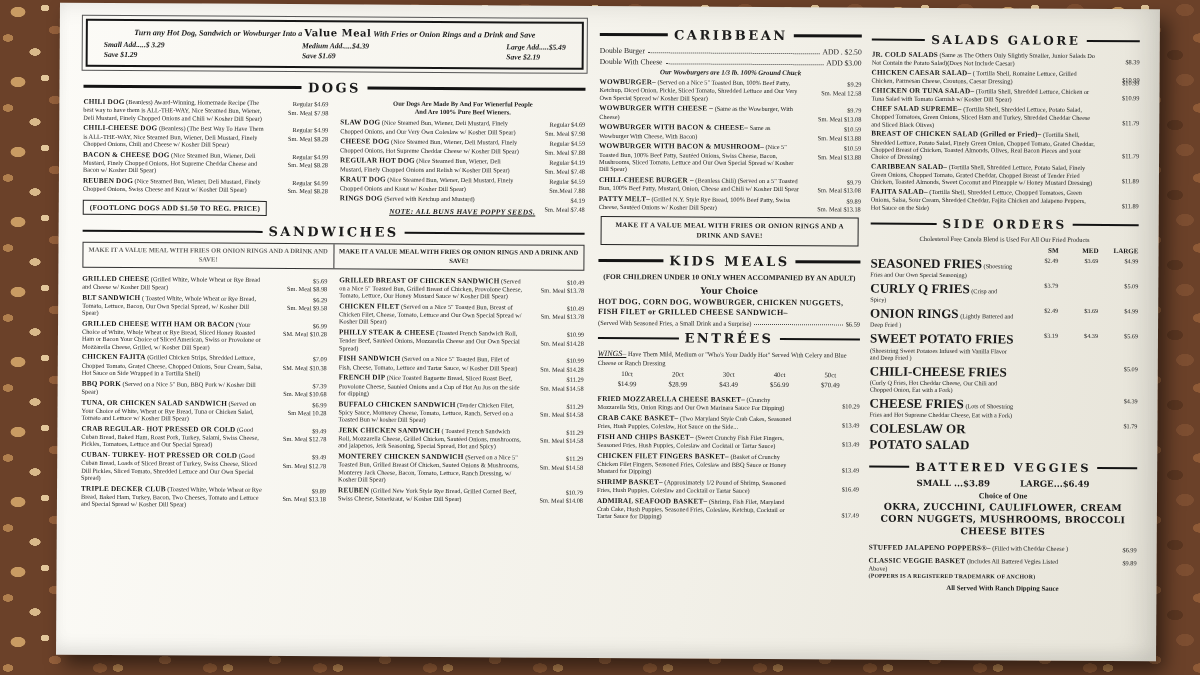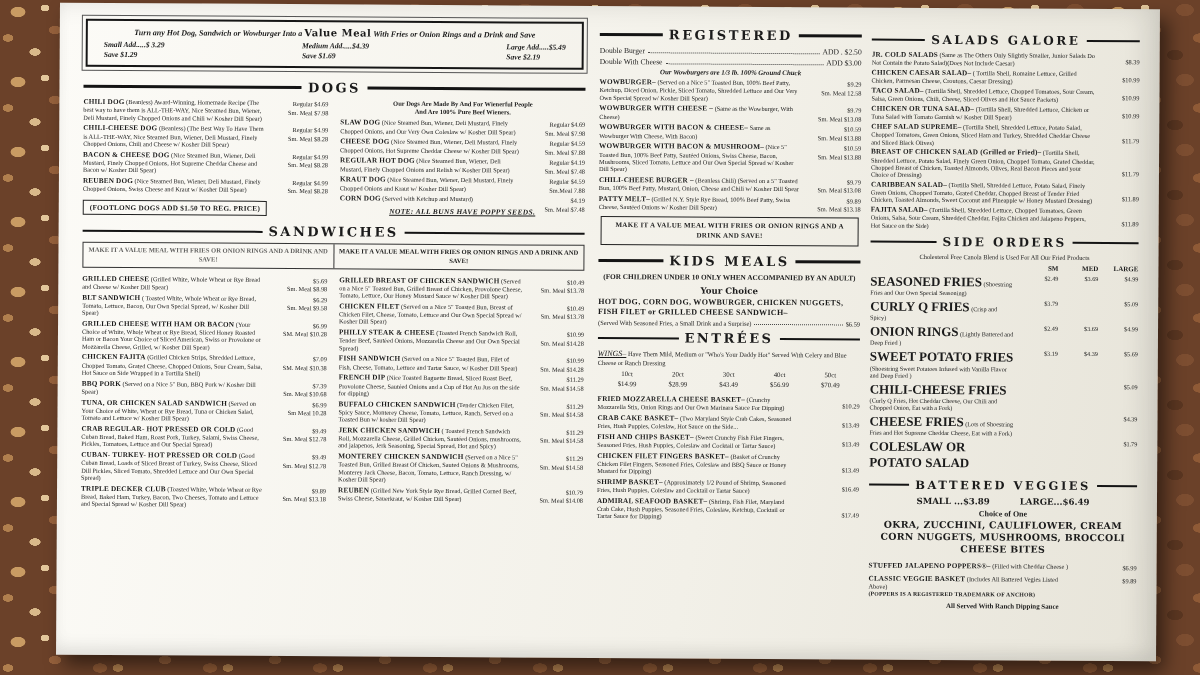--- a/index.html
+++ b/index.html
@@ -176,21 +176,21 @@
 
             <div class="mi">
               <div class="mi-price">Regular $4.59
 Sm.Meal 7.88</div>
               <div class="mi-text"><span class="mi-name">KRAUT DOG</span> <span class="mi-desc">(Nice Steamed Bun, Wiener, Deli Mustard, Finely Chopped Onions and Kraut  w/ Kosher Dill Spear)</span></div>
             </div>
 
             <div class="mi">
               <div class="mi-price">$4.19
 Sm. Meal $7.48</div>
-              <div class="mi-text"><span class="mi-name">CORN DOG</span> <span class="mi-desc">(Served with Ketchup and Mustard)</span></div>
+              <div class="mi-text"><span class="mi-name">RINGS DOG</span> <span class="mi-desc">(Served with Ketchup and Mustard)</span></div>
             </div>
           </div>
         <div class="underline-note">NOTE: ALL BUNS HAVE POPPY SEEDS.</div>
       </div>
     </div>
 
     <div class="sec-head" style="margin-top:8px;">
       <i class="rule"></i>
       <b class="sec-title">SANDWICHES</b>
       <i class="rule"></i>
@@ -318,21 +318,21 @@
             </div>
           </div>
       </div>
     </div>
   </div>
 
   <div class="col col-mid">
 
     <div class="sec-head">
       <i class="rule"></i>
-      <b class="sec-title">REGISTERED</b>
+      <b class="sec-title">CARIBBEAN</b>
       <i class="rule"></i>
     </div>
 
     <div>
 
         <div class="addon-row">
           <span class="addon-label">Double Burger</span>
           <i class="addon-dots"></i>
           <span class="addon-price">ADD . $2.50</span>
         </div>
@@ -473,21 +473,20 @@
           <div class="mi-text"><span class="mi-name">JR. COLD SALADS</span> <span class="mi-desc">(Same as The Others Only Slightly Smaller, Junior Salads Do Not Contain the Potato Salad)(Does Not Include Caesar)</span></div>
         </div>
 
         <div class="mi" style="padding-right:44px;margin-bottom:2.5px;">
           <div class="mi-price">$10.99</div>
           <div class="mi-text"><span class="mi-name">CHICKEN CAESAR SALAD–</span> <span class="mi-desc">( Tortilla Shell, Romaine Lettuce, Grilled Chicken, Parmesan Cheese, Croutons, Caesar Dressing)</span></div>
         </div>
 
         <div class="mi" style="padding-right:44px;margin-bottom:2.5px;">
           <div class="mi-price">$10.99</div>
-          <div class="mi-text"><span class="mi-name">TACO SALAD–</span> <span class="mi-desc">(Tortilla Shell, Shredded Lettuce, Chopped Tomatoes, Sour Cream, Salsa, Green Onions, Chili, Cheese, Sliced Olives and Hot Sauce Packets)</span></div>
         </div>
 
         <div class="mi" style="padding-right:44px;margin-bottom:2.5px;">
           <div class="mi-price">$10.99</div>
           <div class="mi-text"><span class="mi-name">CHICKEN OR TUNA SALAD–</span> <span class="mi-desc">(Tortilla Shell, Shredded Lettuce, Chicken or Tuna Salad with Tomato Garnish w/ Kosher Dill Spear)</span></div>
         </div>
 
         <div class="mi" style="padding-right:44px;margin-bottom:2.5px;">
           <div class="mi-price">$11.79</div>
           <div class="mi-text"><span class="mi-name">CHEF SALAD SUPREME–</span> <span class="mi-desc">(Tortilla Shell, Shredded Lettuce, Potato Salad, Chopped Tomatoes, Green Onions, Sliced Ham and Turkey, Shredded Cheddar Cheese and Sliced Black Olives)</span></div>

